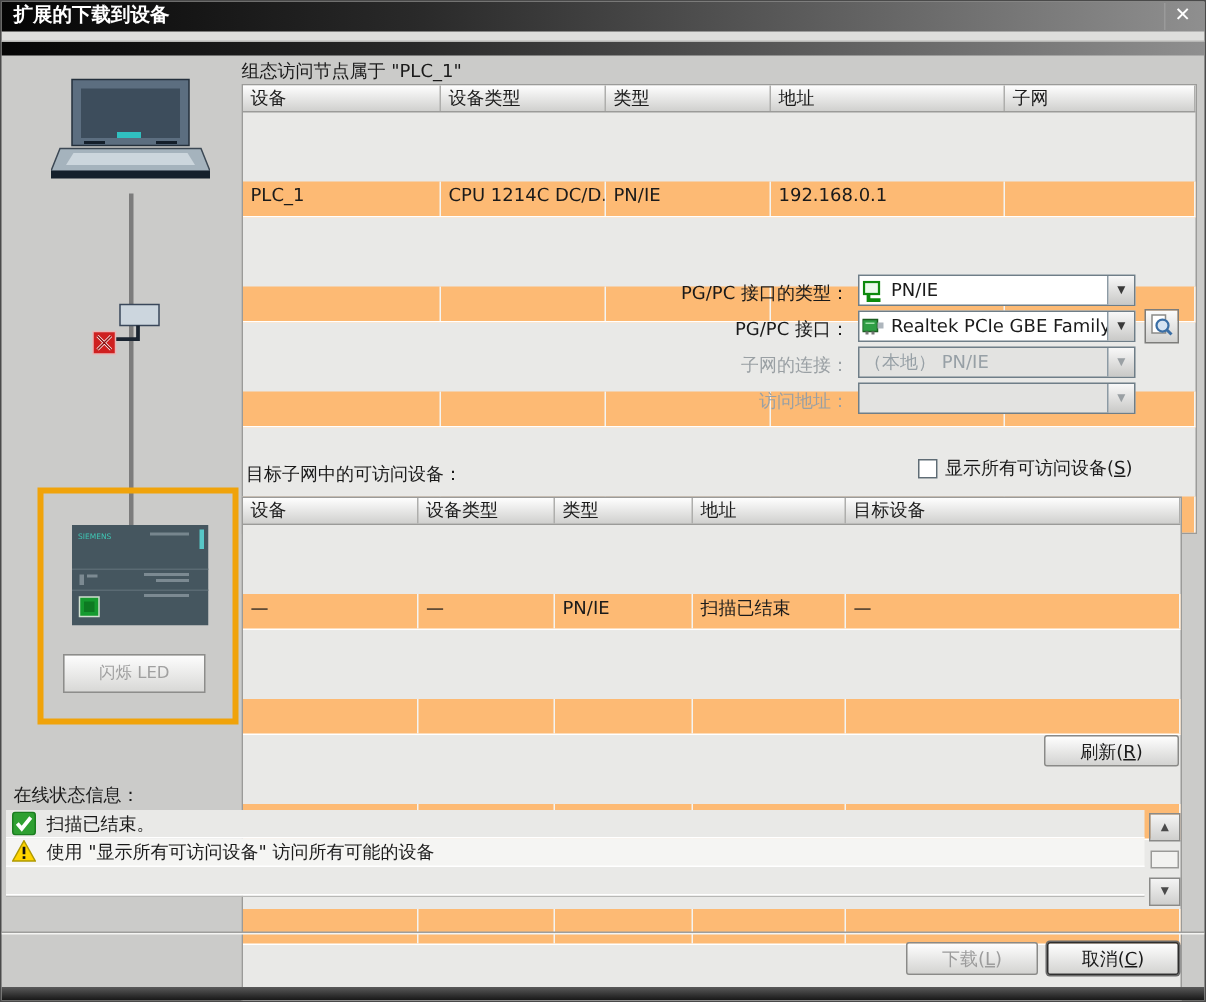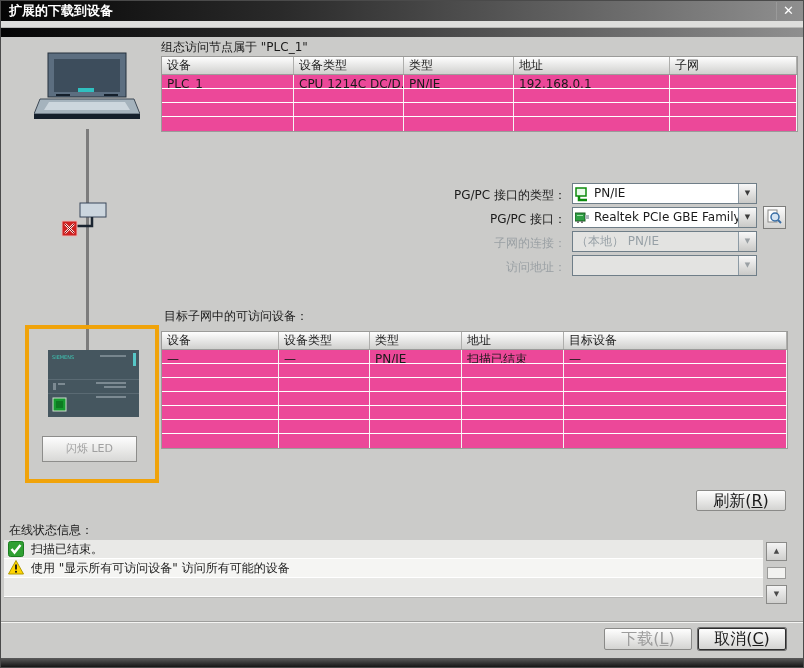--- a/index.html
+++ b/index.html
@@ -40,21 +40,21 @@
   .lbl { position:absolute; white-space:nowrap; }
   .lbl-config { left:160px; top:38px; }
   .lbl-target { left:163px; top:307px; }
   .lbl-online { left:8px; top:521px; }
   
   .tbl { position:absolute; border:1px solid #9b9b99; background:#e9e9e7; }
   .tbl1 { left:160px; top:55px; width:637px; }
   .tbl2 { left:160px; top:330px; width:627px; }
   .thead { display:flex; height:18px; background:linear-gradient(#fefefe,#d0d0ce); border-bottom:1px solid #9b9b99; }
   .thead .tcell { border-right:1px solid #aeaeac; line-height:17px; }
-  .trow { display:flex; height:14px; border-bottom:1px solid #fff; background:#ec4899; }
+  .trow { display:flex; height:24px; border-bottom:1px solid #fff; background:#fdba74;margin-top:46px; }
   .trow:last-child { border-bottom:none; }
   .tcell { padding:0 5px; line-height:18px; overflow:hidden; white-space:nowrap; }
   .trow .tcell { border-right:1px solid #f4f4f2; }
   .tbl1 .tcell:nth-child(1){width:132px}
   .tbl1 .tcell:nth-child(2){width:110px}
   .tbl1 .tcell:nth-child(3){width:110px}
   .tbl1 .tcell:nth-child(4){width:156px}
   .tbl1 .tcell:nth-child(5){width:127px}
   .tbl2 .tcell:nth-child(1){width:117px}
   .tbl2 .tcell:nth-child(2){width:91px}
@@ -82,21 +82,21 @@
     background:linear-gradient(#fbfbfb,#d2d2d0); border:1px solid #7d7d7b;
     display:flex; align-items:center; justify-content:center;
   }
   
   .chk-wrap { position:absolute; left:611px; top:303px; display:flex; align-items:center; }
   .chk { width:13px; height:13px; background:#fff; border:1px solid #5f6c75; margin-right:5px; }
   
   .btn {
     position:absolute; height:22px; background:linear-gradient(#fefefe,#d3d3d1);
     border:1px solid #8a8a88; border-radius:2px; text-align:center; line-height:20px;
-    font-size:16px; color:#1a1a1a;
+    font-size:12px; color:#1a1a1a;
   }
   .btn-refresh { left:695px; top:489px; width:90px; height:21px; }
   .btn-download { left:603px; top:627px; width:88px; color:#9c9c9c; }
   .btn-cancel { left:697px; top:627px; width:88px; border:1px solid #2e2e2e; box-shadow:0 0 0 1px #6a6a6a; }
   .u { text-decoration:underline; }
   
   .status-list { position:absolute; left:3px; top:539px; width:759px; border-bottom:1px solid #b8b8b6; }
   .status-row { display:flex; align-items:center; height:19px; border-bottom:1px solid #fff; padding-left:4px; }
   .status-row:nth-child(1){ background:#e9e9e7; }
   .status-row:nth-child(2){ background:#f5f5f3; }
@@ -248,20 +248,24 @@
     <span class="arrow-box">▼</span>
   </div>
 
   <div class="combo-label dis" style="top:258px">访问地址：</div>
   <div class="combo dis" style="top:254px">
     <span class="cval"></span>
     <span class="arrow-box">▼</span>
   </div>
 
   <div class="lbl lbl-target">目标子网中的可访问设备：</div>
+  <div class="chk-wrap">
+    <span class="chk"></span>
+    <span><span>显示所有可访问设备(</span><span class="u">S</span><span>)</span></span>
+  </div>
   <div class="tbl tbl2">
     <div class="thead">
         <div class="tcell">设备</div>
         <div class="tcell">设备类型</div>
         <div class="tcell">类型</div>
         <div class="tcell">地址</div>
         <div class="tcell">目标设备</div>
       </div>
     <div>
         <div class="trow">

